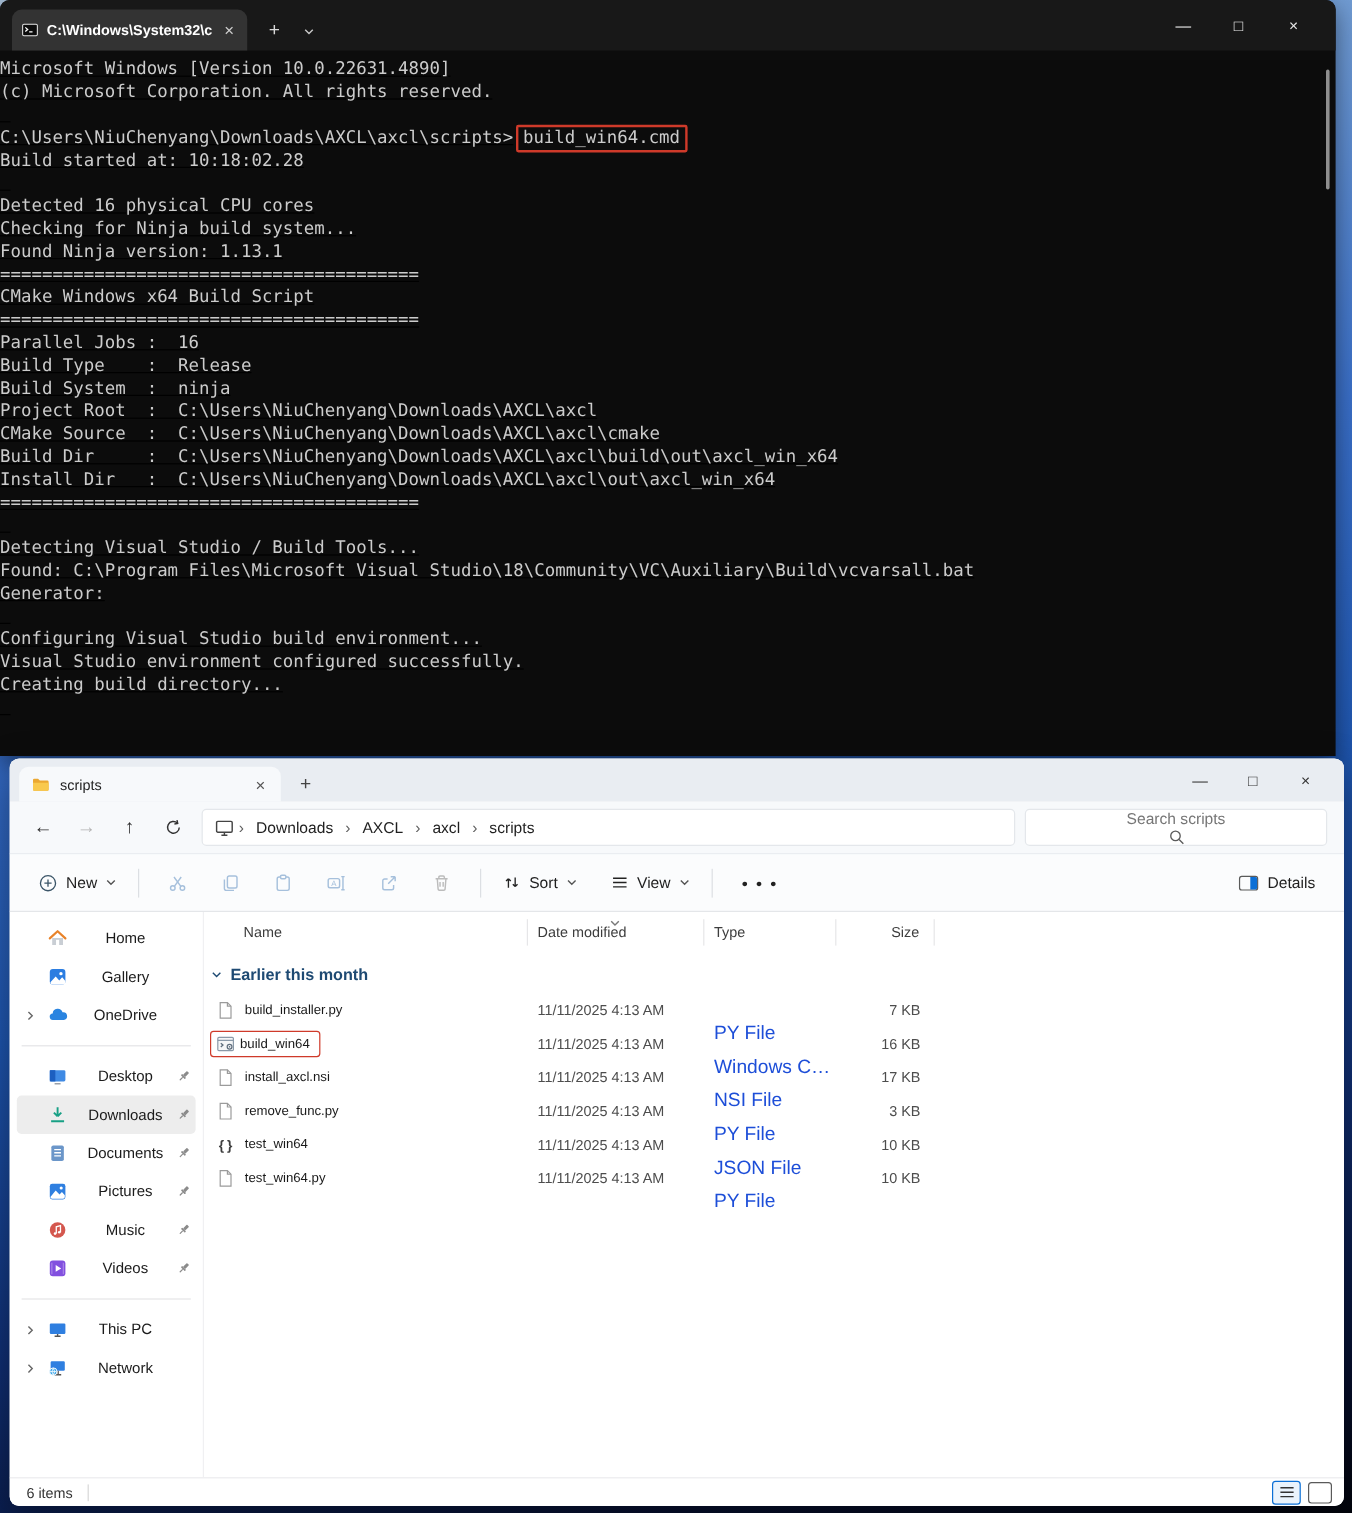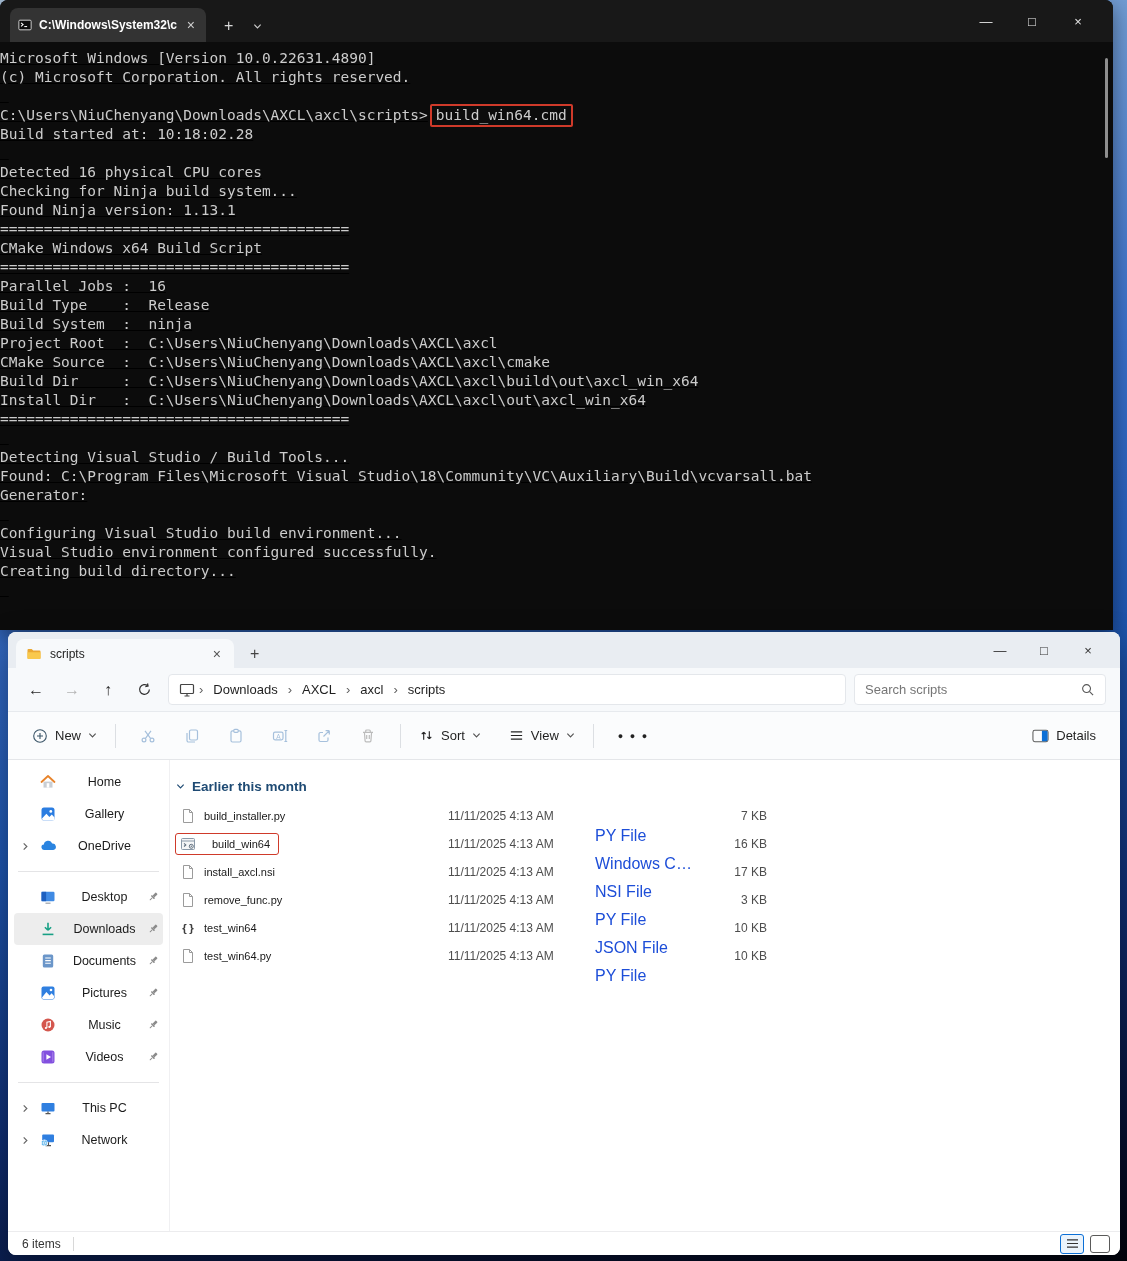--- a/index.html
+++ b/index.html
@@ -46,21 +46,21 @@
   .ex-navbar { height:44px; background:#f7f9fb; border-bottom:1px solid #e7eaee;
     display:flex; align-items:center; padding:0 10px; flex:none; }
   .nav-btn { width:36px; text-align:center; font-size:16px; color:#2b2b2b; flex:none; }
   .nav-btn.disabled { color:#b4b4b4; }
   .nav-btn.svg { display:flex; justify-content:center; }
   .addressbar { flex:1; height:31px; background:#ffffff; border:1px solid #e4e7eb; border-radius:4px;
     margin:0 8px 0 6px; display:flex; align-items:center; padding:0 10px; gap:2px; }
   .crumb { font-size:13px; color:#1f1f1f; padding:0 6px; white-space:nowrap; }
   .crumb-sep { font-size:13px; color:#5f5f5f; padding:0 2px; }
   .searchbox { width:252px; height:31px; background:#ffffff; border:1px solid #e4e7eb; border-radius:4px;
-    display:flex; align-items:center; padding:0 10px; margin-right:4px; }
+    display:flex; align-items:center; padding:0 10px; margin-right:4px;flex-direction:column; }
   .search-ph { flex:1; font-size:13px; color:#767676; }
   .ex-toolbar { height:48px; background:#fbfcfd; border-bottom:1px solid #e4e6e9;
     display:flex; align-items:center; padding:0 16px; flex:none; }
   .tb-btn { display:flex; align-items:center; gap:7px; font-size:13px; color:#1f1f1f; padding:6px 8px; border-radius:4px; }
   .tb-ico { display:inline-flex; }
   .tb-sep { width:1px; height:24px; background:#dcdfe3; margin:0 10px; flex:none; }
   .tb-iconbtn { padding:6px 14px; display:inline-flex; }
   .tb-more { font-size:9px; letter-spacing:2px; color:#222; padding:0 14px; }
   .tb-spacer { flex:1; }
   .chev { display:inline-flex; color:#555; }
@@ -82,21 +82,21 @@
   .hc-name { width:270px; padding-left:33px; }
   .hc-date { width:147px; padding-left:8px; }
   .hc-type { width:110px; padding-left:8px; }
   .hc-size { width:82px; text-align:right; padding-right:12px; }
   .sort-chip { position:absolute; top:-7px; left:50%; margin-left:-5px; color:#777; }
   .fl-group { display:flex; align-items:center; gap:7px; height:28px; margin:8px 0 2px 0;
     padding-left:6px; font-size:13.5px; color:var(--groupclr); font-weight:bold; }
   .fl-row { display:flex; align-items:center; height:28px; }
   .fr-name { width:270px; display:flex; align-items:center; padding-left:10px; gap:8px; min-width:0; }
   .fr-label { font-size:11px; color:#191919; white-space:nowrap; }
-  .fr-hl { display:inline-flex; align-items:center; gap:16px; border:1.5px solid var(--annot);
+  .fr-hl { display:inline-flex; align-items:center; gap:4px; border:1.5px solid var(--annot);
     border-radius:3px; padding:2px 8px 2px 4px; margin-left:-5px; }
   .fr-date { width:147px; font-size:12px; color:#4d4d4d; padding-left:8px; }
   .fr-type { width:110px; font-size:16px; color:#1d4ed8; padding-left:8px; white-space:nowrap;
     overflow:hidden; text-overflow:ellipsis;margin-top:40px; }
   .fr-size { width:82px; font-size:12px; color:#4d4d4d; text-align:right; padding-right:12px; }
 
   .statusbar { height:24px; border-top:1px solid #ececee; display:flex; align-items:center;
     padding:0 10px 0 14px; flex:none; background:#fff; }
   .st-count { font-size:12px; color:#333; }
   .st-div { width:1px; height:14px; background:#d8d8d8; margin-left:12px; }
@@ -512,20 +512,28 @@
               <path d="M5.5 13.6h5.5M8.5 10.2v3.4" stroke="#555" stroke-width="1.1"></path>
               <circle cx="4.4" cy="11" r="3.1" fill="#35a3e8" stroke="#fff" stroke-width="0.8"></circle>
               <path d="M1.6 11h5.6M4.4 8.2a4.3 4.3 0 0 1 0 5.6M4.4 8.2a4.3 4.3 0 0 0 0 5.6" stroke="#fff" stroke-width="0.7" fill="none"></path>
             </svg>
           </span>
           <span class="sb-label">Network</span>
           <span class="sb-pin"></span>
         </div>
       </div>
     <div class="filearea">
+      <div class="fl-header" id="fl-header">
+          <div class="fl-hcell hc-name">Name</div>
+          <div class="fl-hcell hc-date">Date modified<span class="sort-chip"><svg viewBox="0 0 10 10" width="9" height="9">
+                <path d="M1.5 3l3.5 3.5L8.5 3" fill="none" stroke="currentColor" stroke-width="1.3"></path>
+              </svg></span></div>
+          <div class="fl-hcell hc-type">Type</div>
+          <div class="fl-hcell hc-size">Size</div>
+        </div>
       <div class="fl-group">
         <span class="chev" style="color:var(--groupclr);">
             <svg viewBox="0 0 10 10" width="9" height="9">
               <path d="M1.5 3l3.5 3.5L8.5 3" fill="none" stroke="currentColor" stroke-width="1.3"></path>
             </svg>
           </span>
         <span>Earlier this month</span>
       </div>
       <div id="file-rows">
           <div class="fl-row">

